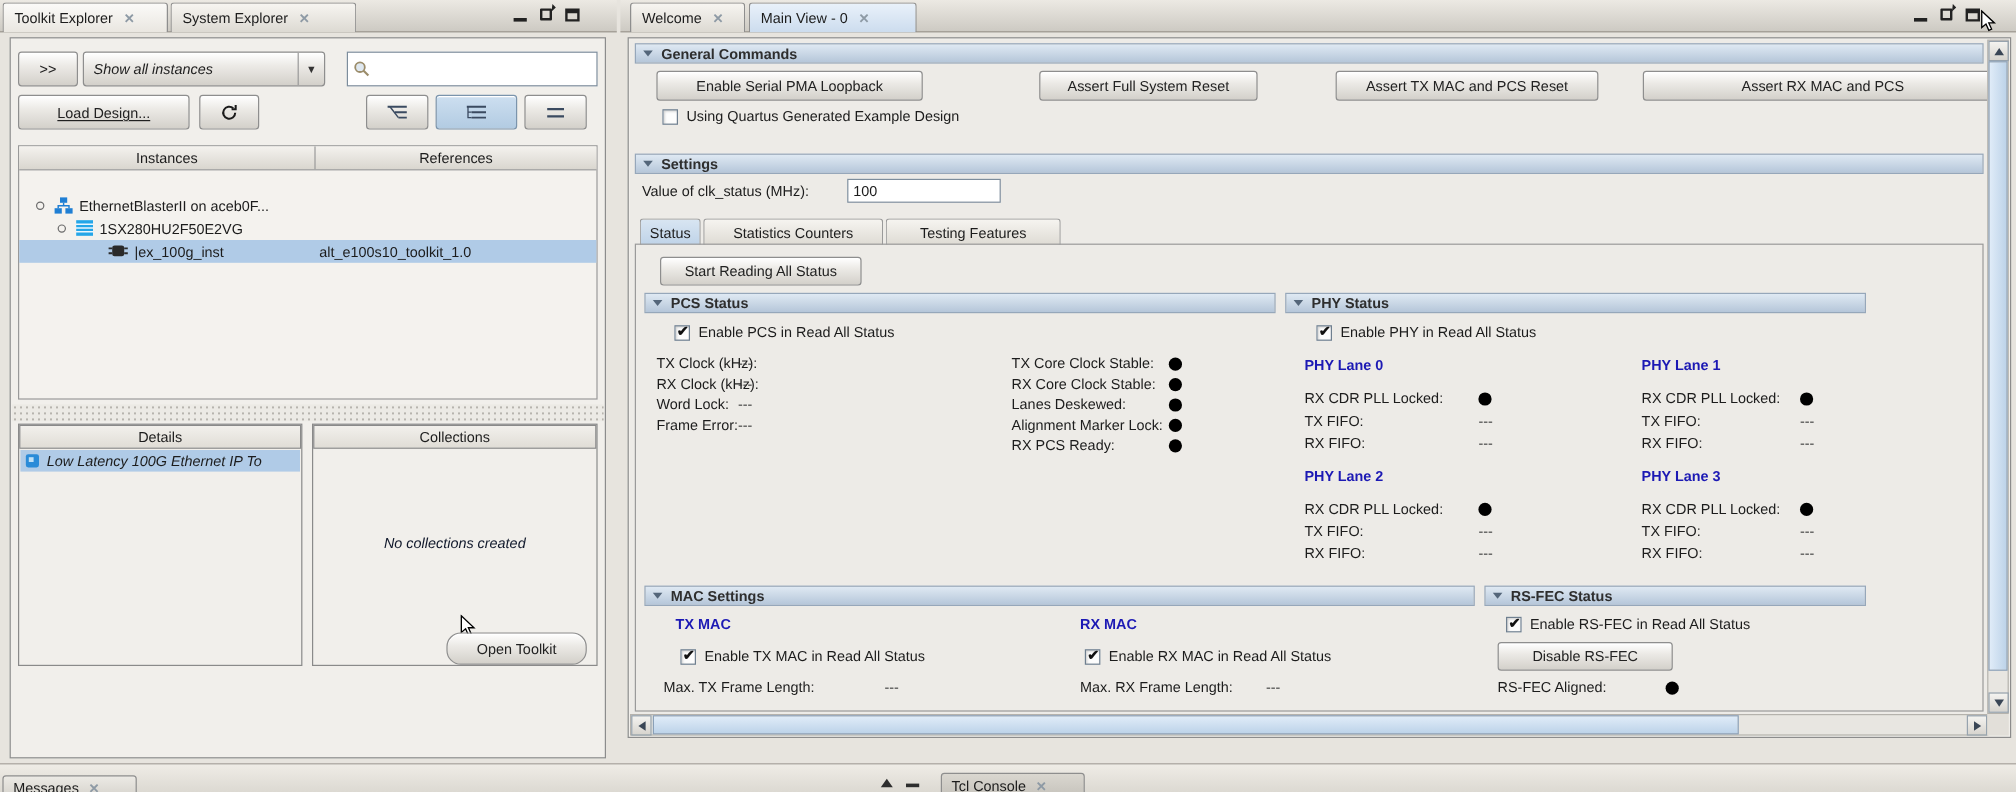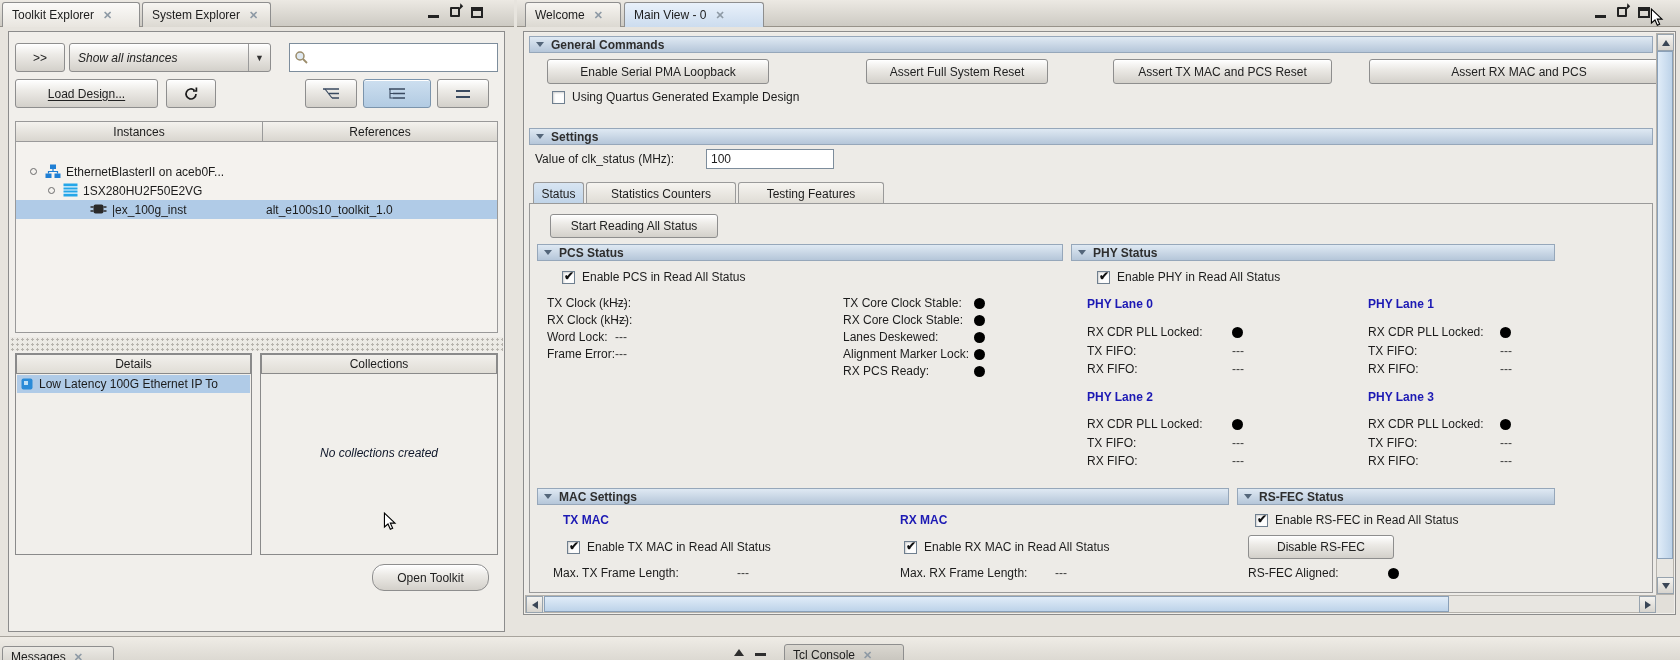--- a/index.html
+++ b/index.html
@@ -3,21 +3,21 @@
 <meta charset="utf-8">
 <style>
   * { margin:0; padding:0; box-sizing:border-box; }
   html,body { width:1680px; height:660px; }
   body {
     font-family:"Liberation Sans", sans-serif;
     font-size:12px; color:#1c1c1c;
     background:#e7e4de; overflow:hidden; position:relative;
   }
   .abs { position:absolute; }
-  .nowrap { white-space:nowrap; }
+  .nowrap { white-space:nowrap;font-style:italic; }
 
   
   .tabbar { position:absolute; left:0; top:0; right:0; height:27px;
     background:linear-gradient(#ece9e3,#cdcac3); border-bottom:1px solid #979289; }
   .tab { position:absolute; top:2px; height:25px; display:flex; align-items:center;
     gap:9px; padding:0 9px; border:1px solid #8e8e8e; border-bottom:none;
     border-radius:3px 3px 0 0; background:linear-gradient(#f7f5f1,#dcd9d2); font-size:12px; }
   .tab.active { background:linear-gradient(#fbfaf8,#e9e6e0); }
   .tab.activeblue { background:linear-gradient(#e9f1fa,#ccdcee); }
   .xicon { color:#8e9aa5; font-size:11px; font-weight:bold; }
@@ -92,21 +92,21 @@
 </style>
 </head>
 <body>
 
 <div class="abs" style="left:0;top:0;width:514px;height:634px;">
   <div class="tabbar">
     <div class="tab active" style="left:2px;width:138px;">
       <span>Toolkit Explorer</span>
       <span class="xicon">✕</span>
     </div>
-    <div class="tab" style="left:142px;width:129px;">
+    <div class="tab" style="left:142px;width:155px;">
       <span>System Explorer</span>
       <span class="xicon">✕</span>
     </div>
     <div class="wc" style="left:428px;">
       <span class="wc-min"></span>
       <span class="wc-float"></span>
       <span class="wc-max"></span>
     </div>
   </div>
 
@@ -213,21 +213,21 @@
     <div class="boxpanel" style="left:251px;top:321px;width:238px;height:202px;">
       <div class="boxhdr">
         <span>Collections</span>
       </div>
       <div class="lbl" style="left:0;right:0;top:92px;text-align:center;font-style:italic;color:#0f172a;">No collections created</div>
       <svg class="abs" style="left:122px;top:158px;" width="14" height="20" viewBox="0 0 12 18">
         <path d="M1 1 L1 13.5 L4.2 10.8 L6.3 15.5 L8.4 14.6 L6.3 10 L10.5 10 Z" fill="#fff" stroke="#000" stroke-width="1"></path>
       </svg>
     </div>
 
-    <div class="btn" style="left:363px;top:532px;width:117px;height:27px;border-radius:12px;">
+    <div class="btn" style="left:363px;top:495px;width:117px;height:27px;border-radius:12px;">
       <span>Open Toolkit</span>
     </div>
   </div>
 </div>
 
 <div class="abs" style="left:517px;top:0;width:1163px;height:634px;">
   <div class="tabbar">
     <div class="tab" style="left:8px;width:96px;">
       <span>Welcome</span>
       <span class="xicon">✕</span>

